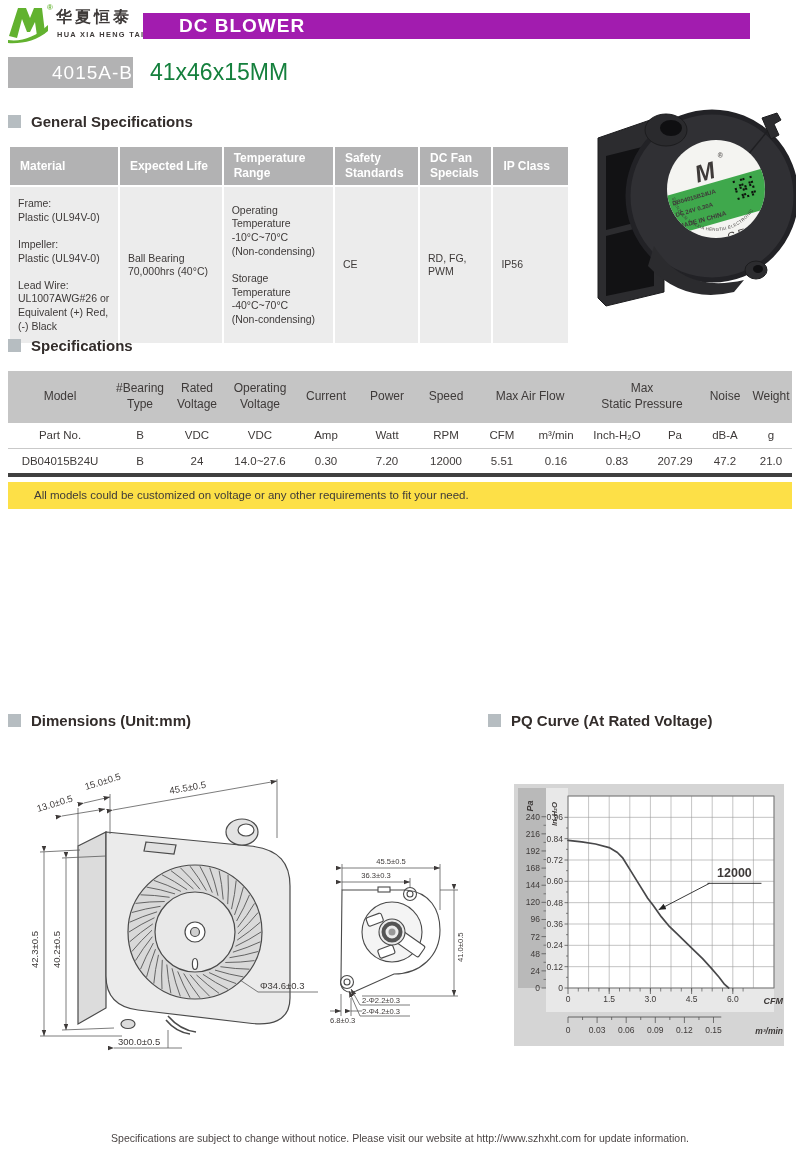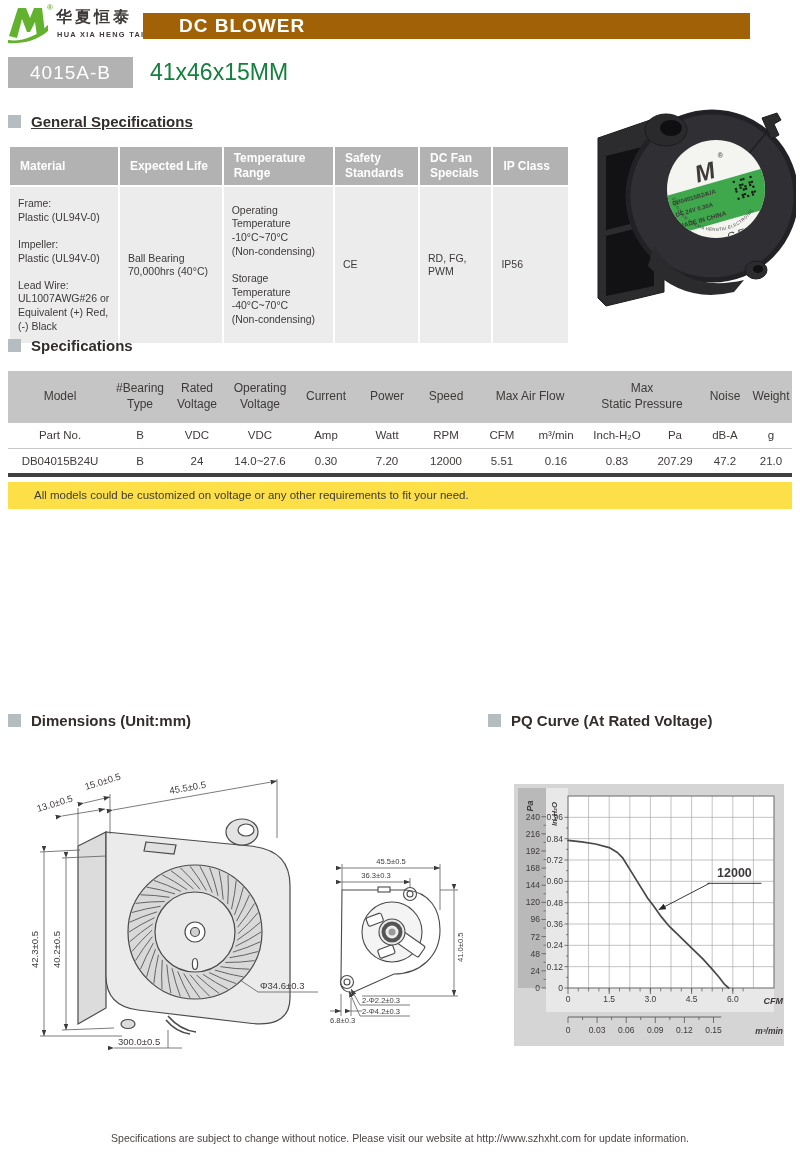--- a/index.html
+++ b/index.html
@@ -9,31 +9,31 @@
     font-family:"Liberation Sans","DejaVu Sans",sans-serif;
     color:#3e3a39; overflow:hidden;
   }
   .abs { position:absolute; }
 
   
   .logo-m { left:6px; top:3px; width:44px; height:42px; }
   .logo-reg { left:47px; top:3px; font-size:8px; color:#62b22f; font-weight:bold; }
   .logo-cn { left:56px; top:7px; font-size:16px; font-weight:bold; letter-spacing:3px; color:#3e3a39; }
   .logo-en { left:57px; top:30px; font-size:7.4px; letter-spacing:1.3px; font-weight:bold; color:#3e3a39; }
-  .title-bar { left:143px; top:13px; width:607px; height:26px; background:#a16207;
+  .title-bar { left:143px; top:13px; width:607px; height:26px; background:#a21caf;
     color:#fff; font-size:19px; font-weight:bold; letter-spacing:1px; line-height:26px; padding-left:36px; }
   .model-badge { left:8px; top:57px; width:125px; height:31px; background:#b2b2b3;
-    color:#fff; font-size:19px; letter-spacing:1px; line-height:31px; text-align:center; }
+    color:#fff; font-size:19px; letter-spacing:1px; line-height:31px; text-align:right; }
   .model-size { left:150px; top:57px; height:31px; line-height:31px; font-size:23px; color:#15803d; }
 
   
   .sec { display:flex; align-items:center; gap:10px; }
   .sec .bullet { width:13px; height:13px; background:#b6bdc1; }
   .sec .lbl { font-size:15px; font-weight:bold; color:#332d2b; }
-  .sec-general { left:8px; top:113px;text-decoration:underline; }
+  .sec-general { left:8px; top:113px; }
   .sec-specs   { left:8px; top:337px; }
   .sec-dims    { left:8px; top:712px; }
   .sec-pq      { left:488px; top:712px; }
 
   
   .gen-table { left:8px; top:145px; width:562px; border-collapse:separate; border-spacing:2px 2px; }
   .gen-table th { background:#b2b2b3; color:#fff; font-size:12px; font-weight:bold;
     text-align:left; vertical-align:middle; padding:4px 8px 4px 10px; height:38px; line-height:1.25; }
   .gen-table td { background:#ececec; font-size:10.5px; line-height:1.3; vertical-align:middle;
     padding:10px 6px 10px 8px; height:116px; }

